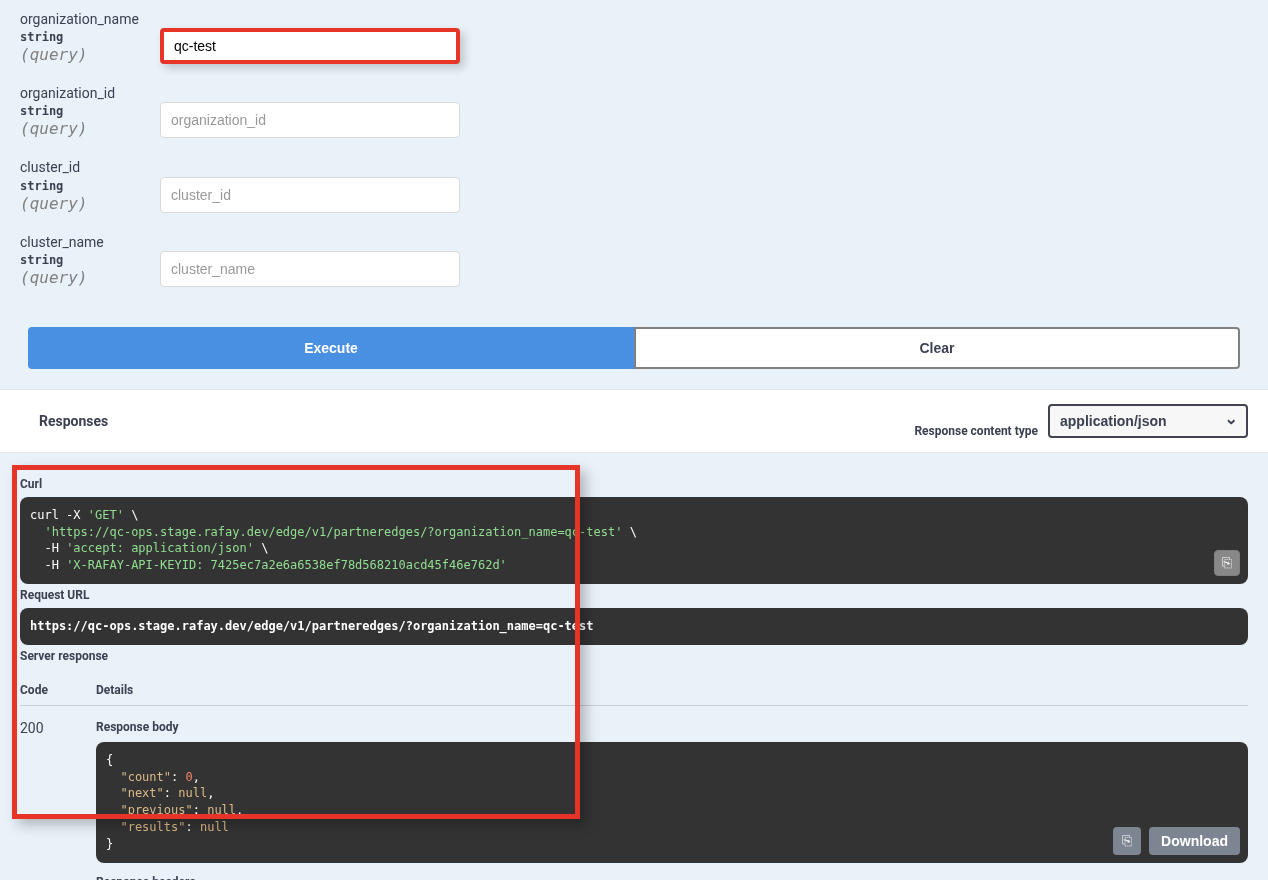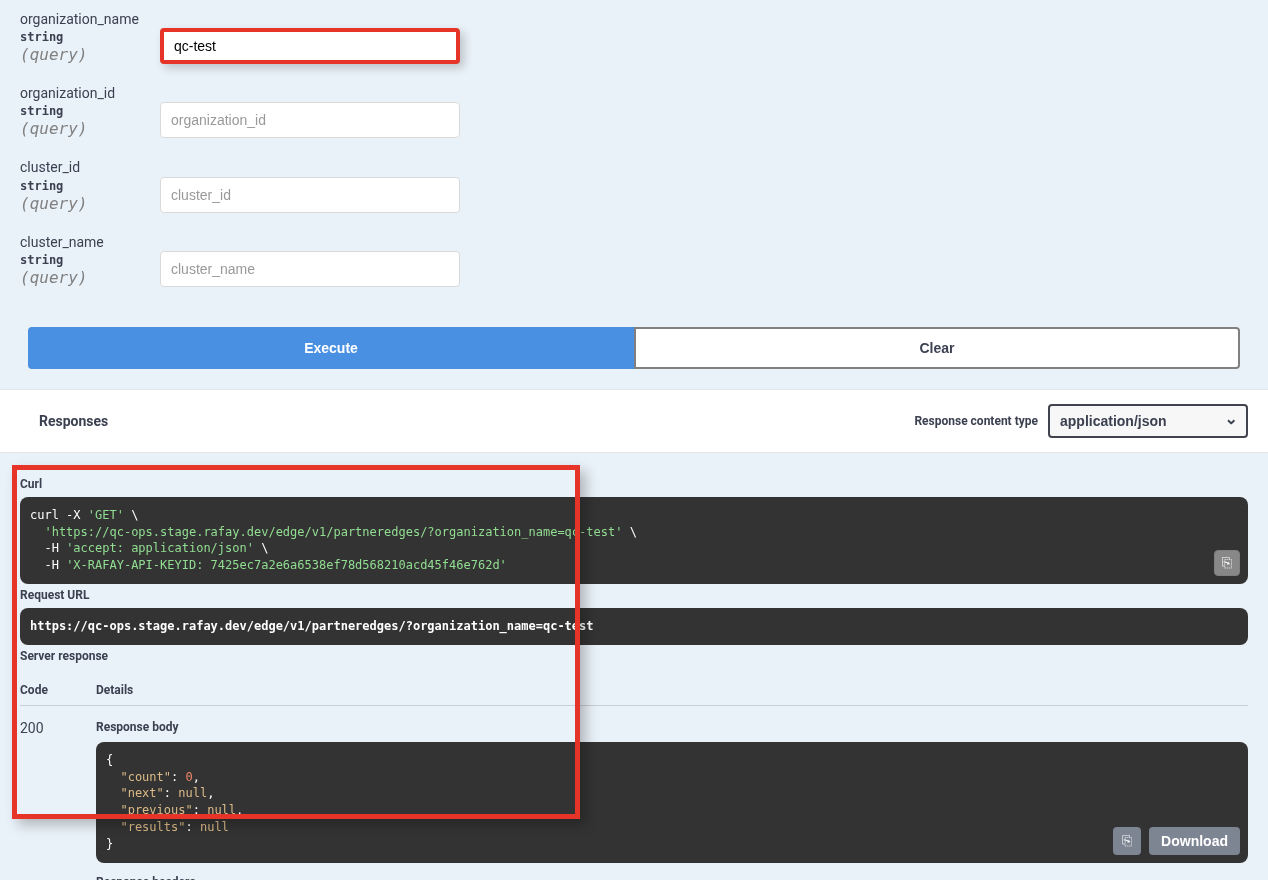--- a/index.html
+++ b/index.html
@@ -100,21 +100,21 @@
       border-bottom: 1px solid rgba(0,0,0,0.1);
     }
     .responses-title {
       font-size: 14px;
       font-weight: 700;
       color: #3b4151;
       padding-left: 19px;
     }
     .content-type-group {
       display: flex;
-      align-items: center;
+      align-items: flex-end;
       gap: 10px;
     }
     .content-type-label {
       font-size: 12px;
       font-weight: 700;
       color: #3b4151;
     }
     .content-type-select {
       width: 200px;
       height: 34px;

